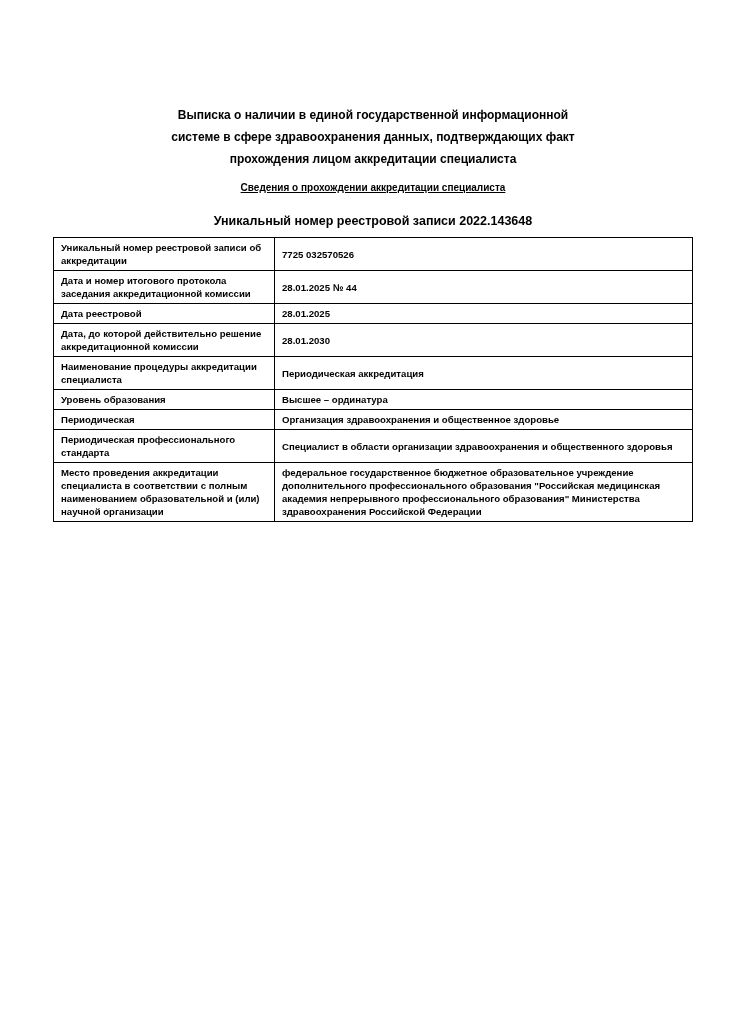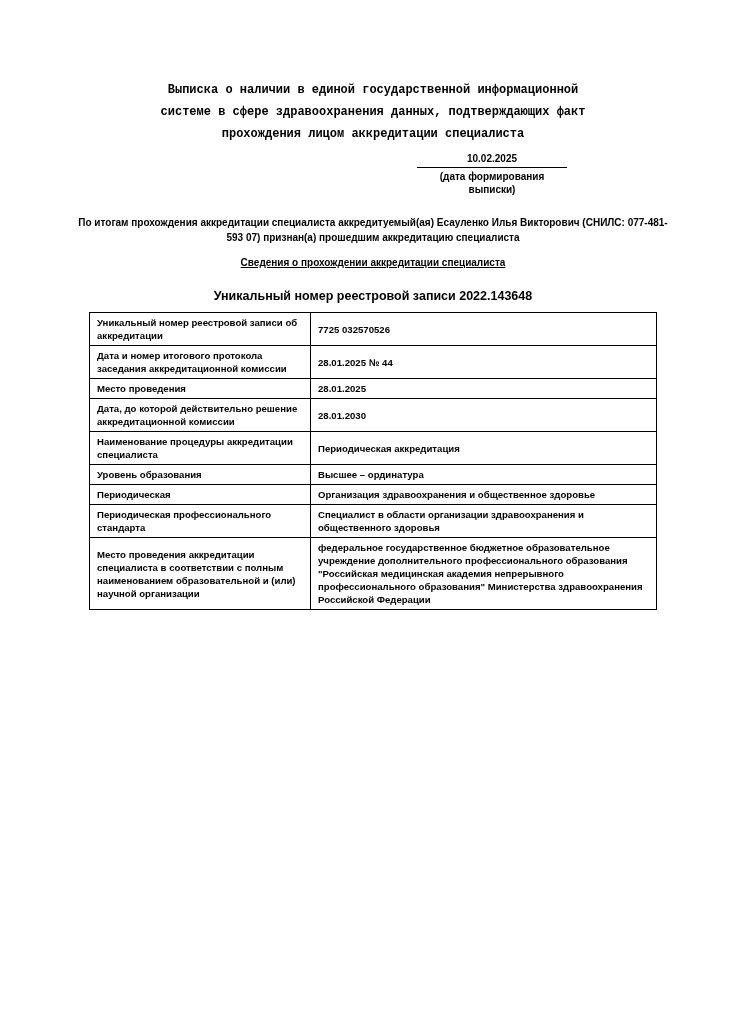--- a/index.html
+++ b/index.html
@@ -12,26 +12,25 @@
   }
   .page {
     position: relative;
     width: 746px;
     height: 1029px;
     margin: 0 auto;
     background: #ffffff;
     overflow: hidden;
   }
   .title {
-    padding-top: 79px;
+    padding-top: 104px;
     text-align: center;
     font-size: 12px;
     line-height: 22px;
     white-space: pre-line;
-    font-family: Liberation Mono, monospace;
   }
   .date-block {
     width: 150px;
     margin: 7px 0 0 417px;
     text-align: center;
     font-size: 10px;
   }
   .date-value {
     display: block;
     line-height: 13px;
@@ -59,21 +58,21 @@
     text-decoration: underline;
   }
   .registry-number {
     margin-top: 20px;
     text-align: center;
     font-size: 12.5px;
     line-height: 15px;
   }
   table.details {
     margin: 8px auto 0;
-    width: 568px;
+    width: 640px;
     border-collapse: collapse;
     table-layout: fixed;
   }
   table.details td {
     border: 1.5px solid #000000;
     font-size: 9.6px;
     line-height: 13px;
     font-weight: 700;
     vertical-align: middle;
     padding: 3px 5px 3px 7px;
@@ -83,44 +82,38 @@
 </style>
 </head>
 <body>
 
 <div class="page">
 
   <div class="title">Выписка о наличии в единой государственной информационной
 системе в сфере здравоохранения данных, подтверждающих факт
 прохождения лицом аккредитации специалиста</div>
 
-  <div class="date-block">
-    <span class="date-value">10.02.2025</span>
-    <span class="date-caption">(дата формирования выписки)</span>
-  </div>
 
-  <div class="intro">По итогам прохождения аккредитации специалиста аккредитуемый(ая) Есауленко Илья Викторович (СНИЛС: 077-481-
-593 07) признан(а) прошедшим аккредитацию специалиста</div>
 
   <div class="section-heading">Сведения о прохождении аккредитации специалиста</div>
 
   <div class="registry-number">Уникальный номер реестровой записи 2022.143648</div>
 
   <table class="details">
     <tbody>
       <tr>
         <td class="label-cell">Уникальный номер реестровой записи об аккредитации</td>
         <td class="value-cell">7725 032570526</td>
       </tr>
       <tr>
         <td class="label-cell">Дата и номер итогового протокола заседания аккредитационной комиссии</td>
         <td class="value-cell">28.01.2025 № 44</td>
       </tr>
       <tr>
-        <td class="label-cell">Место проведения</td>
+        <td class="label-cell">Дата реестровой</td>
         <td class="value-cell">28.01.2025</td>
       </tr>
       <tr>
         <td class="label-cell">Дата, до которой действительно решение аккредитационной комиссии</td>
         <td class="value-cell">28.01.2030</td>
       </tr>
       <tr>
         <td class="label-cell">Наименование процедуры аккредитации специалиста</td>
         <td class="value-cell">Периодическая аккредитация</td>
       </tr>

